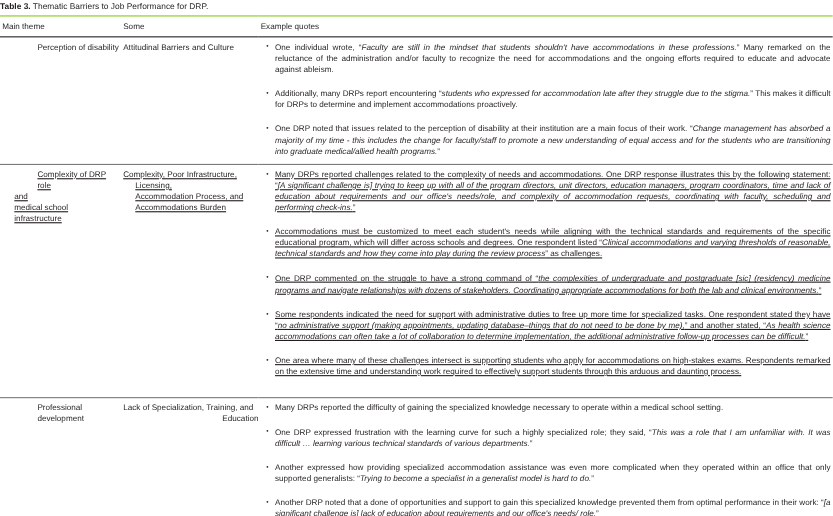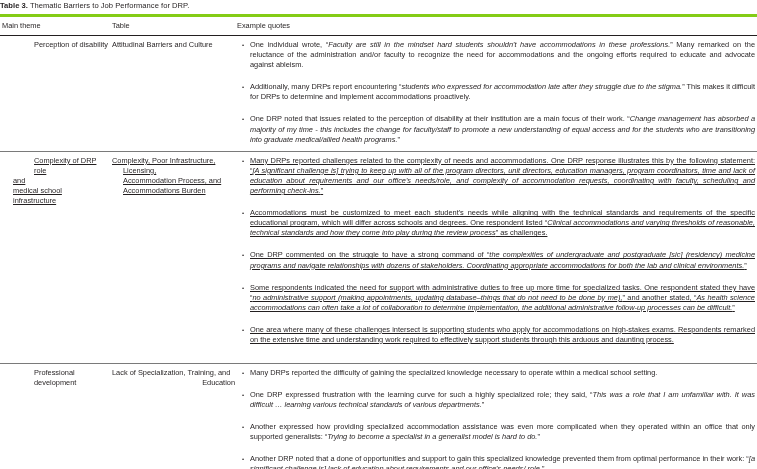--- a/index.html
+++ b/index.html
@@ -17,21 +17,21 @@
   .caption b { font-weight: bold; }
   table {
     position: absolute; left: 0; top: 14px;
     width: 757px;
     border-collapse: collapse;
     table-layout: fixed;
   }
   thead th {
     font-weight: normal; text-align: left;
     padding: 3px 0 3px 2px;
-    border-top: 3px solid #84cc16;
+    border-top: 1px solid #84cc16;
     border-bottom: 1px solid #231f20;
     height: 12px;
   }
   tbody td {
     vertical-align: top;
     padding: 4px 0 0 2px;
     border-bottom: 1px solid #7a7a7a;
   }
   tbody tr:last-child td { border-bottom: 1.5px solid #231f20; }
   col.c1 { width: 110px; }
@@ -67,35 +67,35 @@
 
 <table>
   <colgroup>
       <col class="c1">
       <col class="c2">
       <col class="c3">
     </colgroup>
   <thead>
     <tr>
       <th>Main theme</th>
-      <th>Table</th>
+      <th>Some</th>
       <th style="padding-left:2px">Example quotes</th>
     </tr>
   </thead>
   <tbody id="tbody">
       <tr style="height: 115px;">
         <td>
           <span class="theme-line">Perception of disability</span>
         </td>
         <td>
           <span class="code-line">Attitudinal Barriers and Culture</span>
         </td>
         <td>
           <ul class="quotes">
-            <li><span>One individual wrote, “</span><em>Faculty are still in the mindset hard students shouldn't have accommodations in these professions.</em><span>” Many remarked on the reluctance of the administration and/or faculty to recognize the need for accommodations and the ongoing efforts required to educate and advocate against ableism.</span></li>
+            <li><span>One individual wrote, “</span><em>Faculty are still in the mindset that students shouldn't have accommodations in these professions.</em><span>” Many remarked on the reluctance of the administration and/or faculty to recognize the need for accommodations and the ongoing efforts required to educate and advocate against ableism.</span></li>
             <li><span>Additionally, many DRPs report encountering “</span><em>students who expressed for accommodation late after they struggle due to the stigma.</em><span>” This makes it difficult for DRPs to determine and implement accommodations proactively.</span></li>
             <li><span>One DRP noted that issues related to the perception of disability at their institution are a main focus of their work. “</span><em>Change management has absorbed a majority of my time - this includes the change for faculty/staff to promote a new understanding of equal access and for the students who are transitioning into graduate medical/allied health programs.</em><span>”</span></li>
           </ul>
         </td>
       </tr>
       <tr style="height: 212px; text-decoration: underline;">
         <td>
           <span class="theme-line">Complexity of DRP role</span>
           <span class="theme-line indent">and</span>
           <span class="theme-line indent">medical school</span>

